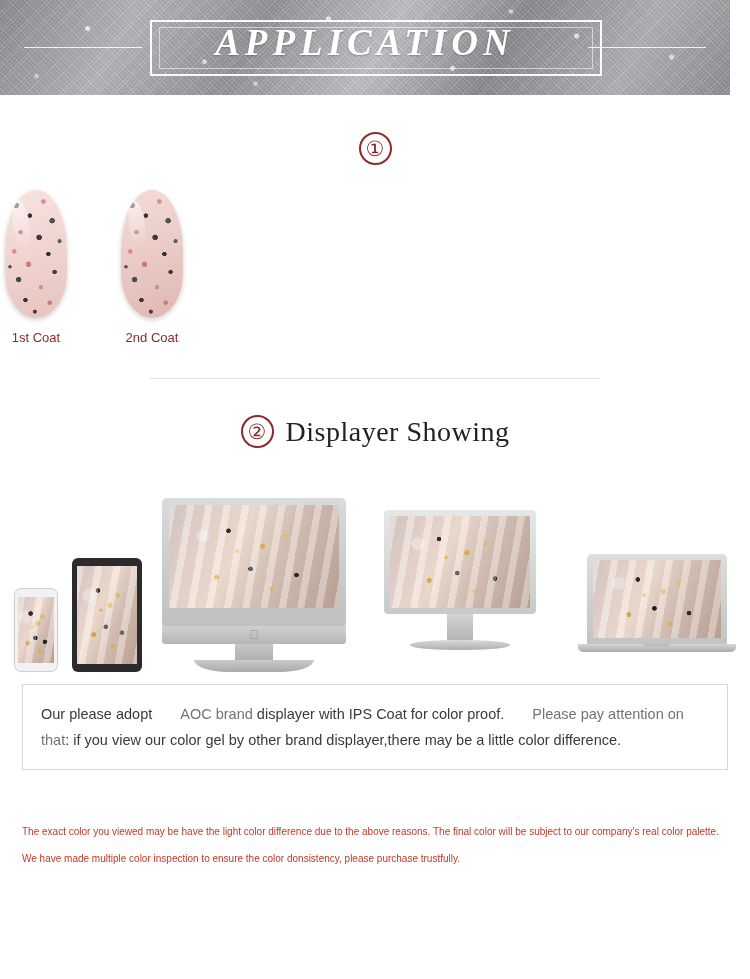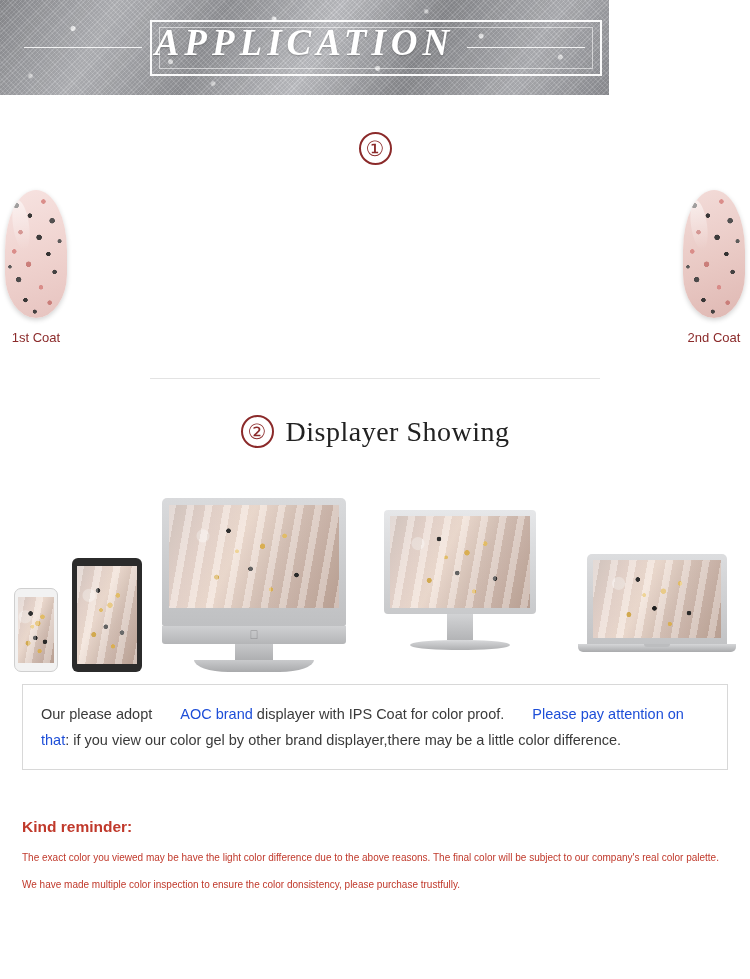--- a/index.html
+++ b/index.html
@@ -12,21 +12,21 @@
     height: 979px;
     font-family: "Liberation Sans", sans-serif;
     color: #333;
     position: relative;
     overflow: hidden;
   }
 
   
   .banner {
     position: relative;
-    width: 609px;
+    width: 730px;
     height: 95px;
     background:
       radial-gradient(circle at 12% 30%, rgba(255,255,255,0.85) 0 2px, rgba(255,255,255,0) 3px),
       radial-gradient(circle at 28% 65%, rgba(255,255,255,0.7) 0 2px, rgba(255,255,255,0) 3px),
       radial-gradient(circle at 45% 20%, rgba(255,255,255,0.8) 0 2px, rgba(255,255,255,0) 3px),
       radial-gradient(circle at 62% 72%, rgba(255,255,255,0.75) 0 2px, rgba(255,255,255,0) 3px),
       radial-gradient(circle at 79% 38%, rgba(255,255,255,0.8) 0 2px, rgba(255,255,255,0) 3px),
       radial-gradient(circle at 92% 60%, rgba(255,255,255,0.7) 0 2px, rgba(255,255,255,0) 3px),
       radial-gradient(circle at 5% 80%, rgba(255,255,255,0.6) 0 1.5px, rgba(255,255,255,0) 3px),
       radial-gradient(circle at 35% 88%, rgba(255,255,255,0.6) 0 1.5px, rgba(255,255,255,0) 3px),
@@ -109,24 +109,24 @@
     color: #222;
     letter-spacing: 0.5px;
   }
 
   #sec1-head { position: absolute; left: 0; right: 0; top: 132px; }
   #sec2-head { position: absolute; left: 0; right: 0; top: 415px; }
 
   
   .nails {
     position: absolute;
-    left: 0; right: 0;
+    left: 0; right: 12px;
     top: 190px;
     display: flex;
-    justify-content: space-between;
+    justify-content: flex-start;
     gap: 44px;
   }
   .nail-item { width: 72px; text-align: center; }
   .nail {
     width: 62px;
     height: 128px;
     margin: 0 auto;
     border-radius: 31px 31px 31px 31px / 60px 60px 44px 44px;
     position: relative;
     overflow: hidden;
@@ -309,21 +309,21 @@
     left: 22px;
     top: 684px;
     width: 706px;
     box-sizing: border-box;
     border: 1px solid #d8d8d8;
     padding: 16px 18px 16px 18px;
     font-size: 14.5px;
     line-height: 26px;
     color: #3a3a3a;
   }
-  .hl { color: #1d4ed8; margin-left: 24px; }
+  .hl { color: #737373; margin-left: 24px; }
 
   
   .reminder {
     position: absolute;
     left: 22px;
     top: 818px;
     width: 706px;
   }
   .reminder-title {
     color: #c0392b;
@@ -412,15 +412,14 @@
     </div>
   </div>
 
 </div>
 
 <div class="note-box">
   <span>Our please adopt </span><span class="hl">AOC brand</span><span> displayer with IPS Coat for color proof. </span><span class="hl">Please pay attention on that</span><span>: if you view our color gel by other brand displayer,there may be a little color difference.</span>
 </div>
 
 <div class="reminder">
-  <div class="reminder-title">Kind reminder:</div>
   <div class="reminder-body">The exact color you viewed may be have the light color difference due to the above reasons. The final color will be subject to our company's real color palette. We have made multiple color inspection to ensure the color donsistency, please purchase trustfully.</div>
 </div>
 
 </body></html>

